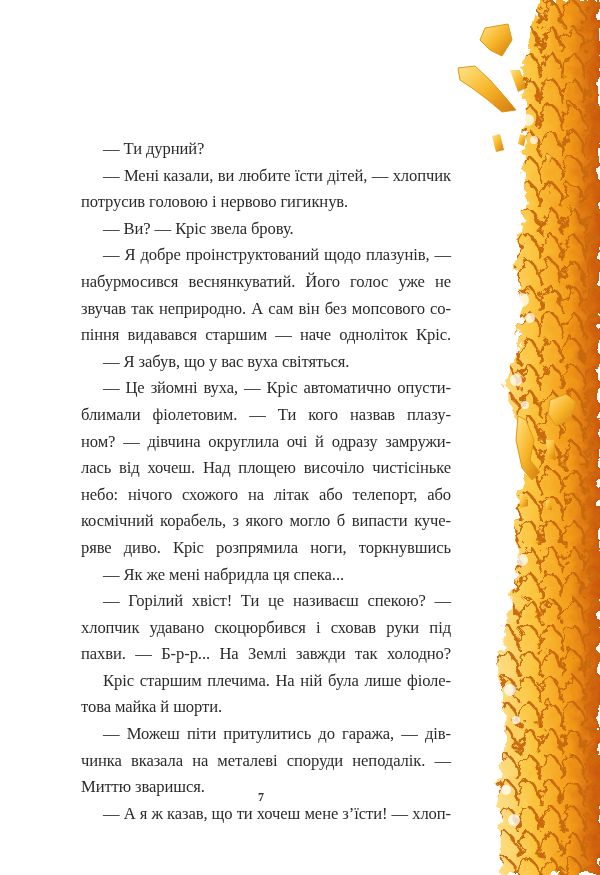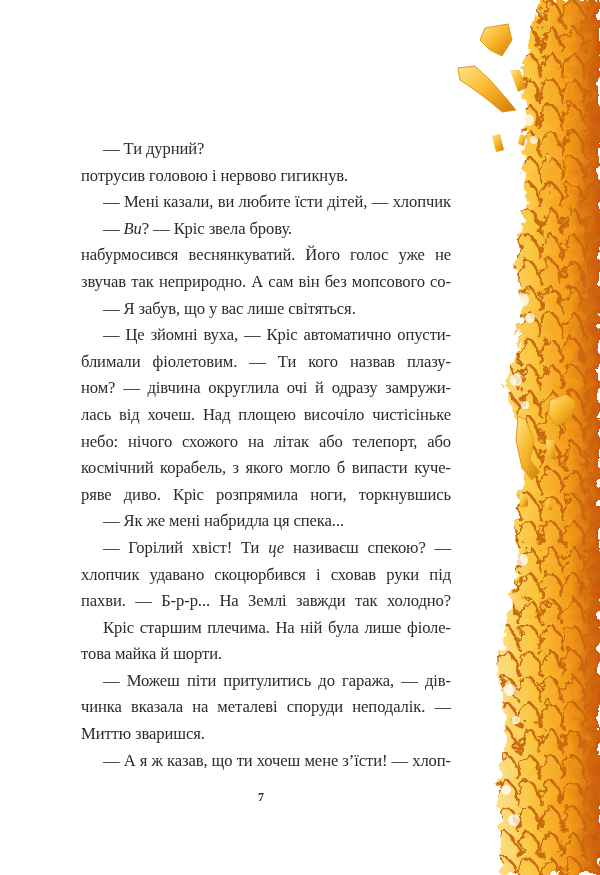--- a/index.html
+++ b/index.html
@@ -37,21 +37,20 @@
       text-align-last: justify;
       height: 26.6px;
     }
     .line.indent {
       padding-left: 22px;
     }
     .line.last {
       text-align-last: left;
     }
     .line .it {
-      font-style: italic;
     }
     .page-number {
       position: absolute;
       left: 258px;
       top: 790px;
       font-size: 12px;
       font-weight: bold;
       color: #333;
     }
     
@@ -63,26 +62,28 @@
       height: 875px;
     }
   </style>
 </head>
 <body>
 
 <div class="page">
 
   <div class="text-block" id="text-block">
       <div class="line indent last"><span>— Ти дурний?</span></div>
+      <div class="line indent"><span>— Мені казали, ви любите їсти дітей, — хлопчик</span></div>
       <div class="line last"><span>потрусив головою і нервово гигикнув.</span></div>
-      <div class="line indent"><span>— Мені казали, ви любите їсти дітей, — хлопчик</span></div>
       <div class="line indent last"><span>— </span><span class="it">Ви</span><span>? — Кріс звела брову.</span></div>
+      <div class="line indent"><span>— Я добре проінструктований щодо плазунів, —</span></div>
       <div class="line"><span>набурмосився веснянкуватий. Його голос уже не</span></div>
       <div class="line"><span>звучав так неприродно. А сам він без мопсового со-</span></div>
-      <div class="line indent last"><span>— Я забув, що у вас лише світяться.</span></div>
+      <div class="line"><span>піння видавався старшим — наче одноліток Кріс.</span></div>
+      <div class="line indent last"><span>— Я забув, що у вас вуха світяться.</span></div>
       <div class="line indent"><span>— Це зйомні вуха, — Кріс автоматично опусти-</span></div>
       <div class="line"><span>блимали фіолетовим. — Ти кого назвав плазу-</span></div>
       <div class="line"><span>ном? — дівчина округлила очі й одразу замружи-</span></div>
       <div class="line"><span>лась від хочеш. Над площею височіло чистісіньке</span></div>
       <div class="line"><span>небо: нічого схожого на літак або телепорт, або</span></div>
       <div class="line"><span>космічний корабель, з якого могло б випасти куче-</span></div>
       <div class="line"><span>ряве диво. Кріс розпрямила ноги, торкнувшись</span></div>
       <div class="line indent last"><span>— Як же мені набридла ця спека...</span></div>
       <div class="line indent"><span>— Горілий хвіст! Ти </span><span class="it">це</span><span> називаєш спекою? —</span></div>
       <div class="line"><span>хлопчик удавано скоцюрбився і сховав руки під</span></div>

